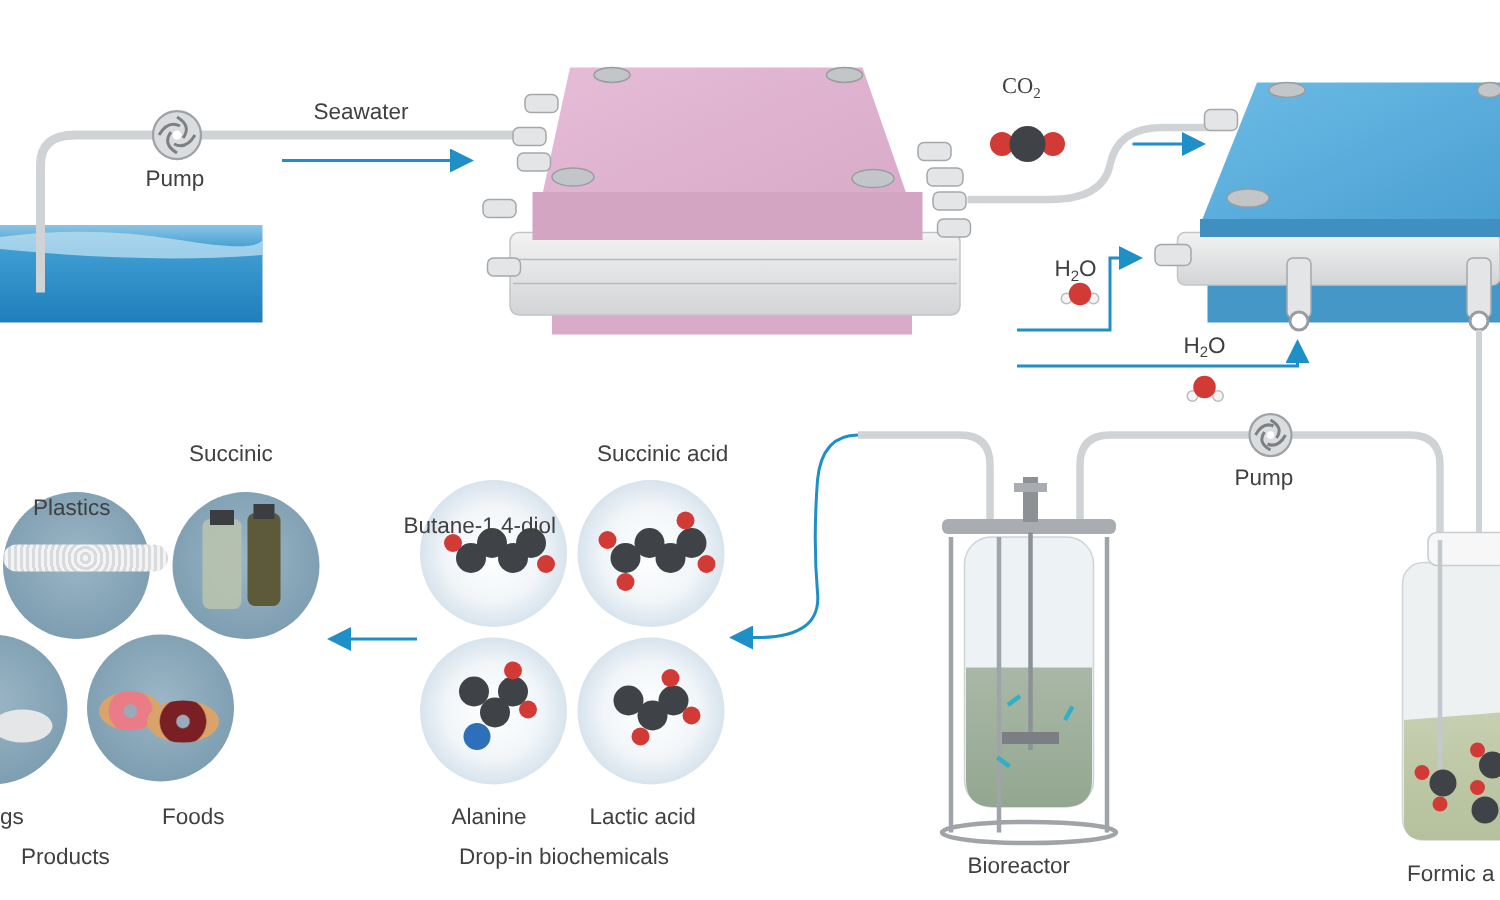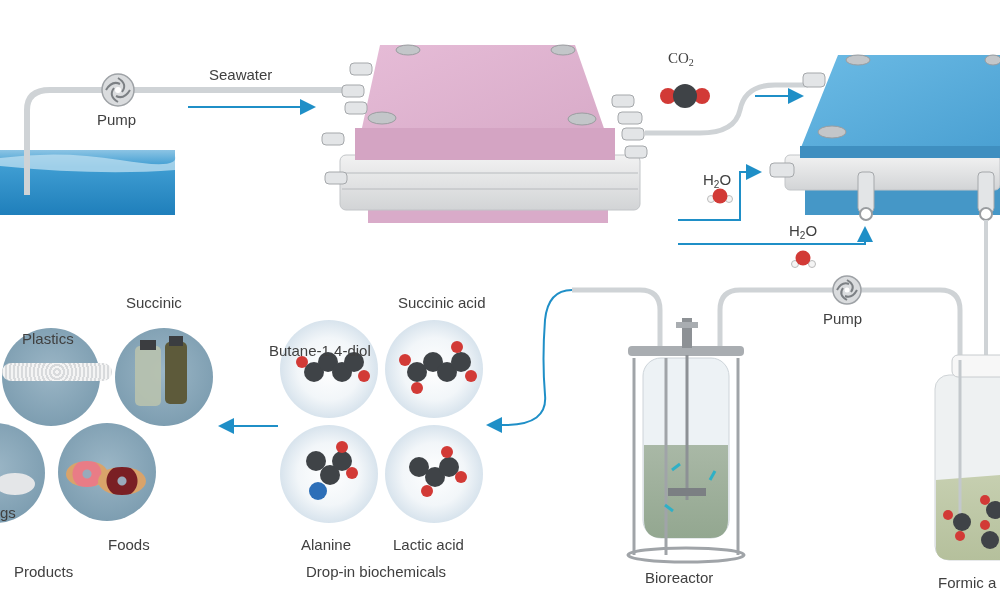--- a/index.html
+++ b/index.html
@@ -248,15 +248,15 @@
 <span class="lbl" style="left:938px;top:574px;">Formic a</span>
 
 <span class="lbl" style="left:269px;top:294px;margin-top:48px;">Butane-1,4-diol</span>
 <span class="lbl" style="left:398px;top:294px;">Succinic acid</span>
 <span class="lbl" style="left:301px;top:536px;">Alanine</span>
 <span class="lbl" style="left:393px;top:536px;">Lactic acid</span>
 <span class="lbl" style="left:306px;top:563px;">Drop-in biochemicals</span>
 
 <span class="lbl" style="left:22px;top:294px;margin-top:36px;">Plastics</span>
 <span class="lbl" style="left:126px;top:294px;">Succinic</span>
-<span class="lbl" style="left:0px;top:504px;">gs</span>
+<span class="lbl" style="left:0px;top:536px;">gs</span>
 <span class="lbl" style="left:83px;top:536px;margin-left:25px;">Foods</span>
 <span class="lbl" style="left:14px;top:563px;">Products</span>
 
 </body></html>

